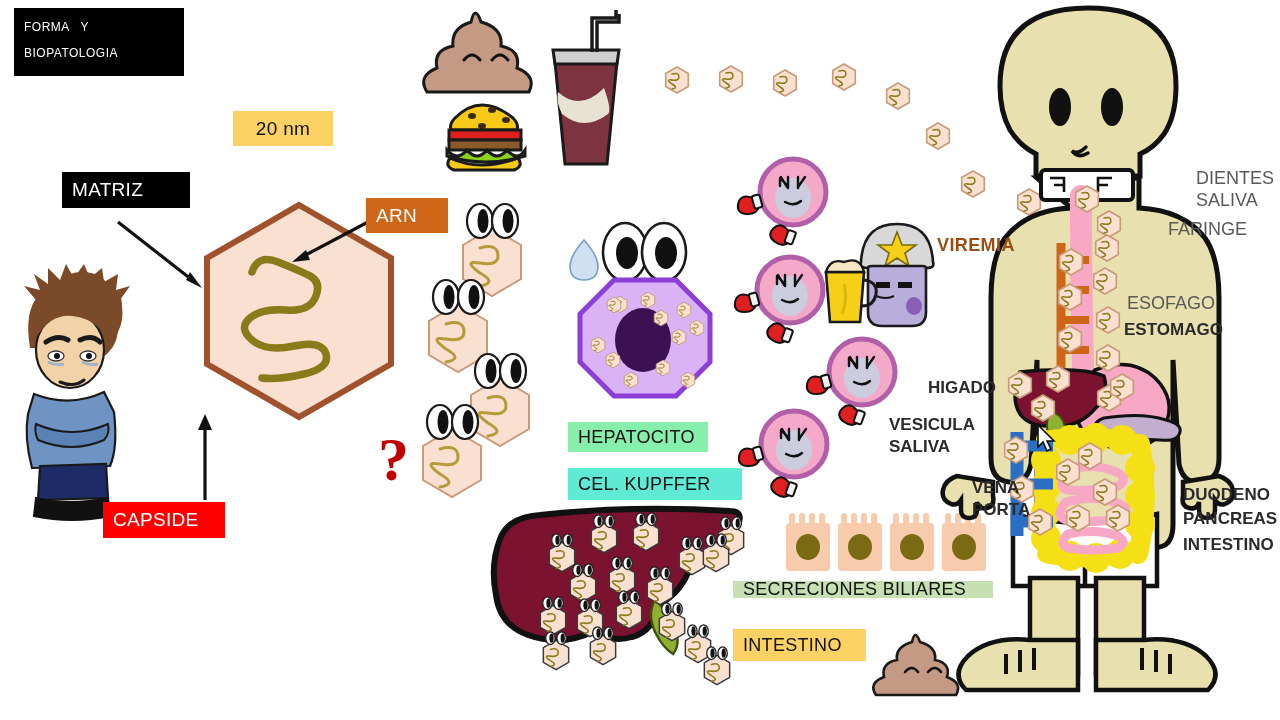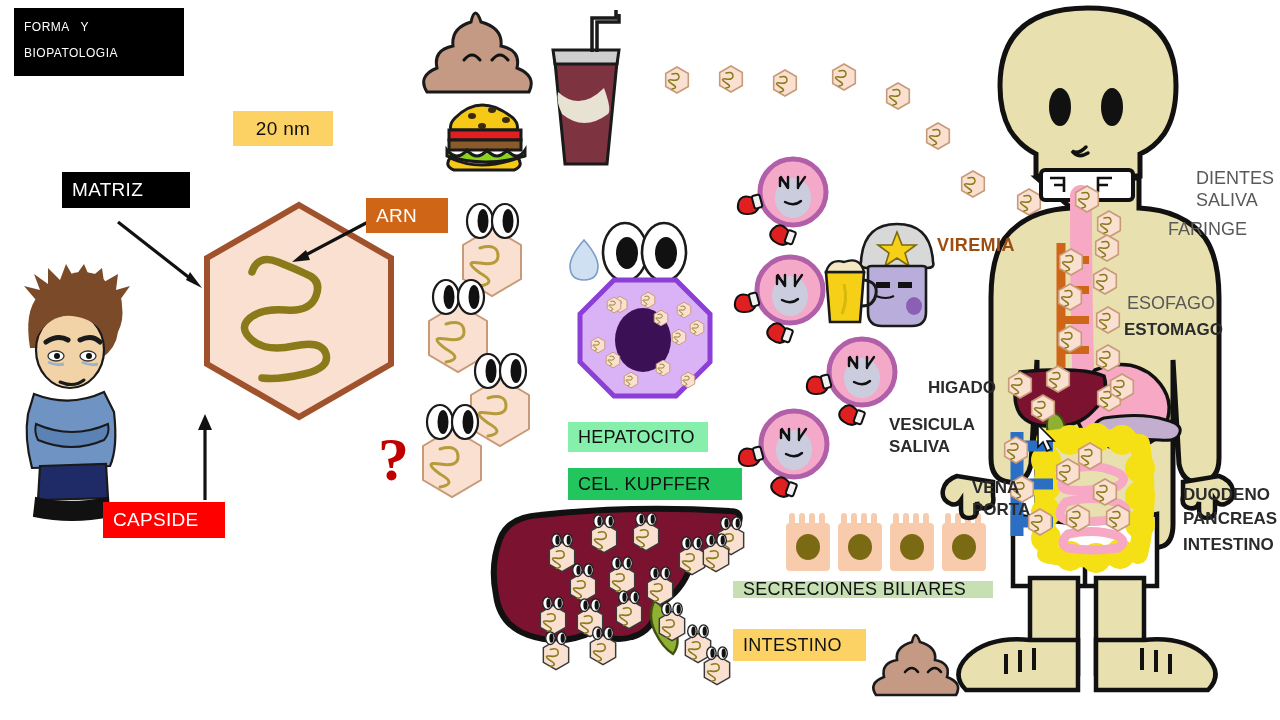--- a/index.html
+++ b/index.html
@@ -14,21 +14,21 @@
   #title-box div{white-space:pre;}
 
   
   .chip{position:absolute;display:flex;align-items:center;box-sizing:border-box;
         font-size:19px;letter-spacing:.3px;white-space:nowrap;padding:4px 10px;}
   .chip.nm   {left:233px;top:111px;width:100px;height:35px;background:#fcd265;color:#111;justify-content:center;font-size:19px;}
   .chip.matriz{left:62px;top:172px;width:128px;height:36px;background:#000000;color:#fff;}
   .chip.arn  {left:366px;top:198px;width:82px;height:35px;background:#d2691e;background:#cf6516;color:#fff;}
   .chip.capside{left:103px;top:502px;width:122px;height:36px;background:#fe0000;color:#fff;}
   .chip.hepatocito{left:568px;top:422px;width:140px;height:30px;background:#86efac;color:#111;font-size:18px;}
-  .chip.kupffer{left:568px;top:468px;width:174px;height:32px;background:#22c55e;color:#111;font-size:18px;}
+  .chip.kupffer{left:568px;top:468px;width:174px;height:32px;background:#5eead4;color:#111;font-size:18px;}
   .chip.secreciones{left:733px;top:581px;width:260px;height:17px;background:#c6e0b4;color:#111;font-size:18px;}
   .chip.intestinoL{left:733px;top:629px;width:133px;height:32px;background:#fcd265;color:#111;font-size:18px;}
 
   
   .plain{position:absolute;white-space:pre;line-height:1.16;}
   .gray{color:#595959;font-size:18px;}
   .dark{color:#2b2b2b;font-size:17px;font-weight:bold;}
   .viremia{color:#9c4d12;font-size:18px;font-weight:bold;letter-spacing:.4px;}
 
   

